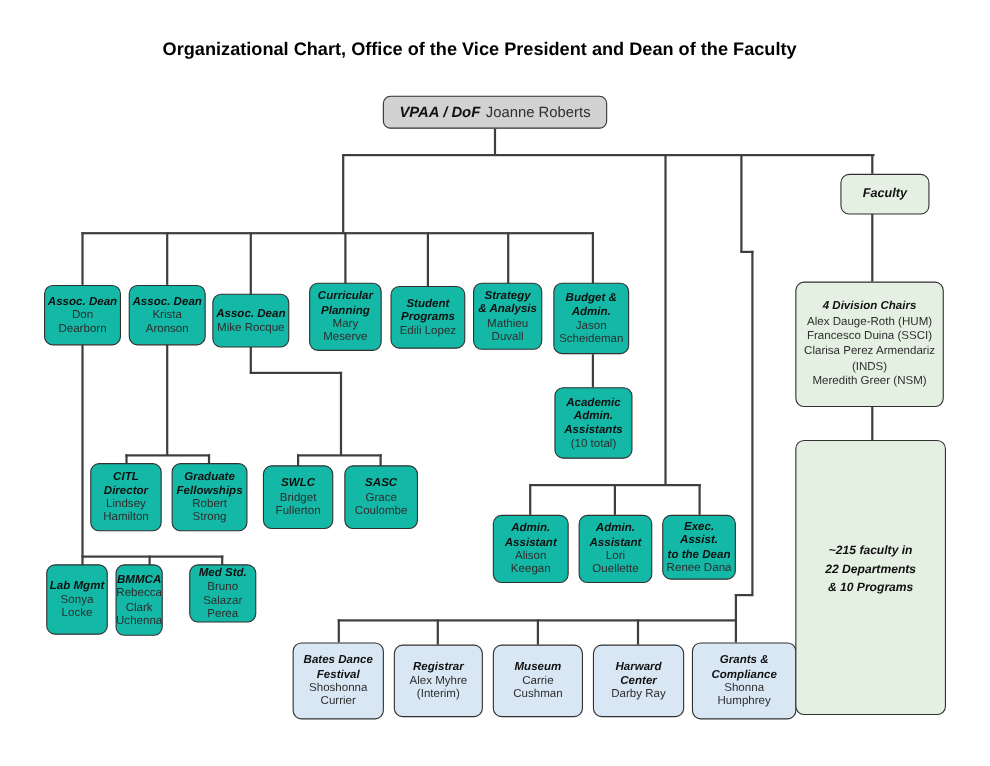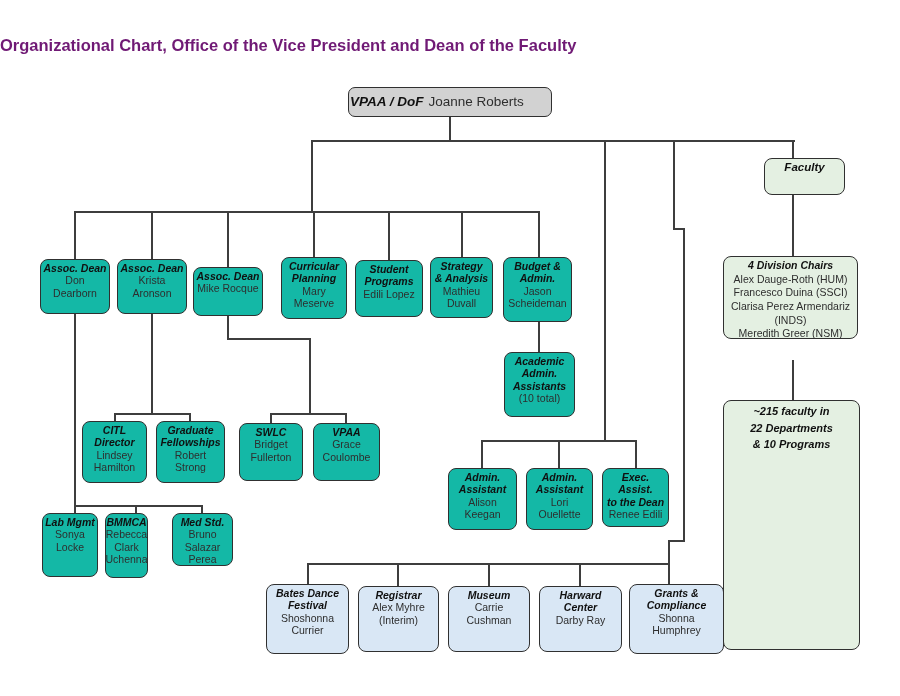--- a/index.html
+++ b/index.html
@@ -1,30 +1,30 @@
 <!DOCTYPE html>
 <html><head>
 <meta charset="utf-8">
 <style>
   html,body{margin:0;padding:0;background:#ffffff;}
   .canvas{
     position:relative;width:900px;height:696px;background:#ffffff;
     font-family:"Liberation Sans", sans-serif;overflow:hidden;
   }
   .chart-title{
-    position:absolute;left:0;top:36px;width:872px;text-align:left;
-    font-size:16.5px;font-weight:bold;color:#701a75;letter-spacing:0px;
+    position:absolute;left:0;top:36px;width:872px;text-align:center;
+    font-size:16.5px;font-weight:bold;color:#000000;letter-spacing:0px;
   }
   .line{position:absolute;background:#3e3e3e;}
   .h{height:1.5px;}
   .v{width:1.5px;}
   .node{
     position:absolute;box-sizing:border-box;
     border:1.8px solid #303030;border-radius:8px;
-    display:flex;flex-direction:column;justify-content:flex-start;align-items:center;
+    display:flex;flex-direction:column;justify-content:center;align-items:center;
     text-align:center;font-size:10.5px;line-height:1.18;padding:2px 1px;
   }
   .yellow{background:#14b8a6;}
   .blue{background:#D9E7F5;}
   .green{background:#E4F0E2;}
   .gray{background:#D2D2D2;}
   .t{display:block;font-weight:bold;font-style:italic;color:#101010;white-space:pre-line;}
   .n{display:block;color:#2e2e2e;white-space:pre-line;}
   .vpaa{flex-direction:row;gap:5px;font-size:13.5px;border-radius:7px;}
   .vpaa .t,.vpaa .n{display:inline;}
@@ -147,21 +147,21 @@
 Fellowships</span>
     <span class="n">Robert
 Strong</span>
   </div>
   <div class="node yellow" style="left:239px;top:423px;width:64px;height:58px">
     <span class="t">SWLC</span>
     <span class="n">Bridget
 Fullerton</span>
   </div>
   <div class="node yellow" style="left:313px;top:423px;width:67px;height:58px">
-    <span class="t">VPAA</span>
+    <span class="t">SASC</span>
     <span class="n">Grace
 Coulombe</span>
   </div>
 
   <div class="node yellow" style="left:42px;top:513px;width:56px;height:64px">
     <span class="t">Lab Mgmt</span>
     <span class="n">Sonya
 Locke</span>
   </div>
   <div class="node yellow" style="left:105px;top:513px;width:43px;height:65px">
@@ -185,21 +185,21 @@
   </div>
   <div class="node yellow" style="left:526px;top:468px;width:67px;height:62px">
     <span class="t">Admin.
 Assistant</span>
     <span class="n">Lori
 Ouellette</span>
   </div>
   <div class="node yellow" style="left:602px;top:468px;width:67px;height:59px">
     <span class="t">Exec. Assist.
 to the Dean</span>
-    <span class="n">Renee Edili</span>
+    <span class="n">Renee Dana</span>
   </div>
 
   <div class="node blue" style="left:266px;top:584px;width:83px;height:70px">
     <span class="t">Bates Dance
 Festival</span>
     <span class="n">Shoshonna
 Currier</span>
   </div>
   <div class="node blue" style="left:358px;top:586px;width:81px;height:66px">
     <span class="t">Registrar</span>
@@ -219,21 +219,21 @@
   <div class="node blue" style="left:629px;top:584px;width:95px;height:70px">
     <span class="t">Grants &amp;
 Compliance</span>
     <span class="n">Shonna
 Humphrey</span>
   </div>
 
   <div class="node green fac" style="left:764px;top:158px;width:81px;height:37px">
     <span class="t">Faculty</span>
   </div>
-  <div class="node green chairs" style="left:723px;top:256px;width:135px;height:83px">
+  <div class="node green chairs" style="left:723px;top:256px;width:135px;height:114px">
     <span class="t">4 Division Chairs</span>
     <span class="n">Alex Dauge-Roth (HUM)
 Francesco Duina (SSCI)
 Clarisa Perez Armendariz
 (INDS)
 Meredith Greer (NSM)</span>
   </div>
   <div class="node green summary" style="left:723px;top:400px;width:137px;height:250px">
     <span class="t">~215 faculty in
 22 Departments

